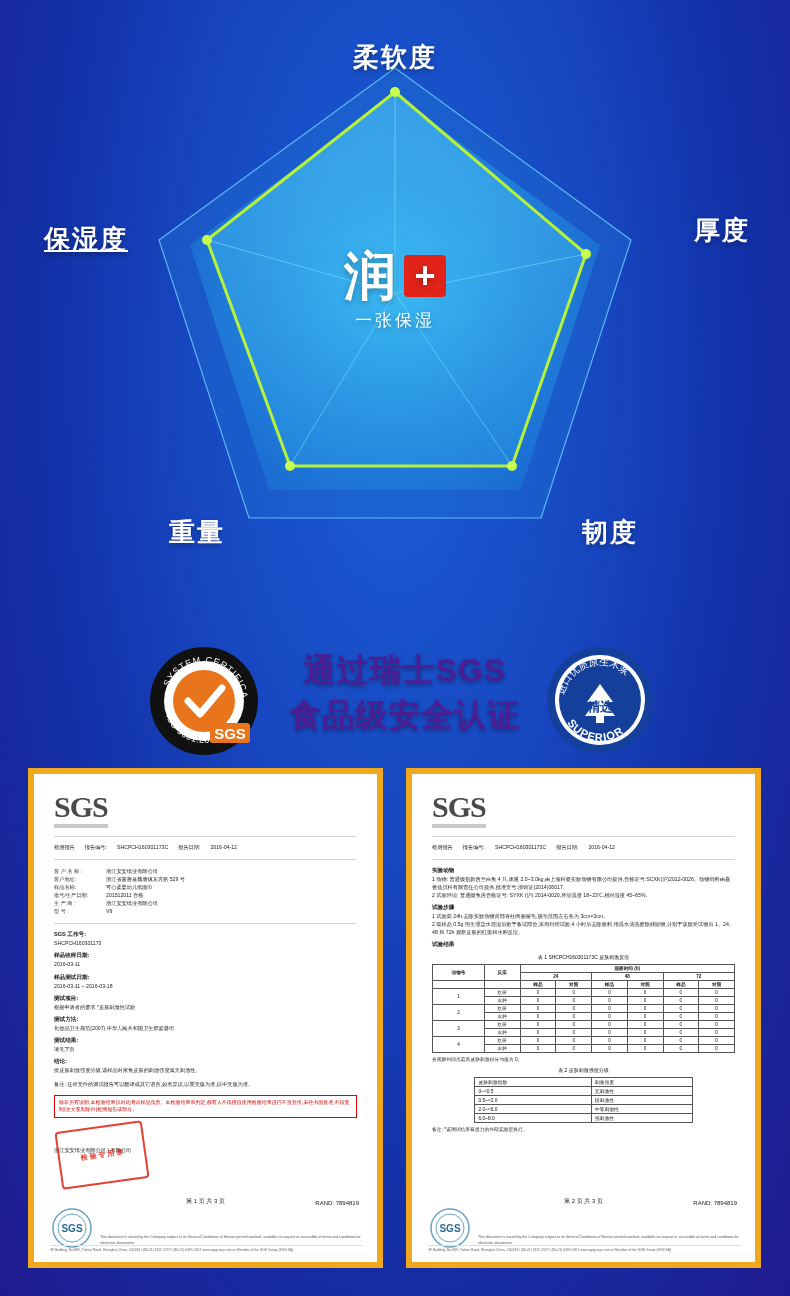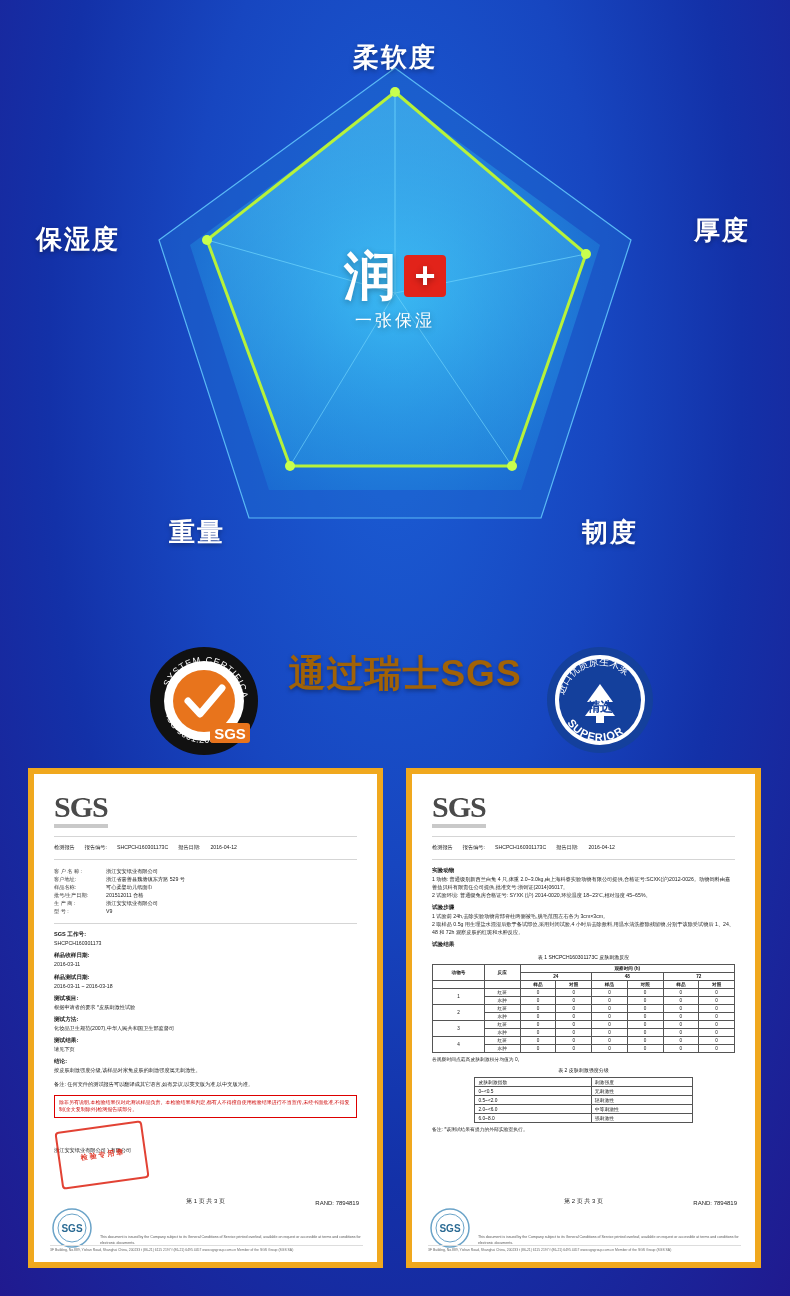--- a/index.html
+++ b/index.html
@@ -13,21 +13,21 @@
 
   
   .radar-wrap{position:relative;width:790px;height:600px;}
   .radar-svg{position:absolute;left:0;top:0;}
   .axis-label{
     position:absolute;color:#ffffff;font-size:26px;font-weight:bold;
     text-shadow:0 2px 5px rgba(0,0,0,.35);letter-spacing:2px;white-space:nowrap;
   }
   .lbl-top{left:0;right:0;top:40px;text-align:center;}
   .lbl-right{right:40px;top:213px;}
-  .lbl-left{left:36px;top:222px;}
+  .lbl-left{left:44px;top:222px;text-decoration:underline;}
   .lbl-bl{left:169px;top:515px;}
   .lbl-br{right:152px;top:515px;}
 
   .center-mark{
     position:absolute;left:0;right:0;top:250px;text-align:center;color:#fff;
     text-shadow:0 2px 6px rgba(0,0,0,.3);
   }
   .center-mark .logo-row{display:flex;align-items:center;justify-content:center;gap:8px;}
   .center-mark .logo-char{font-size:52px;font-weight:bold;line-height:1;}
   .center-mark .cross-box{
@@ -37,21 +37,21 @@
   .center-mark .cross-box span{color:#fff;font-size:36px;font-weight:bold;line-height:30px;}
   .center-mark .sub1,.center-mark .sub2{
     font-size:17px;letter-spacing:3px;margin-top:7px;font-weight:normal;
   }
 
   
   .sgs-banner{position:absolute;top:640px;left:0;width:790px;height:120px;}
   .sgs-seal-left{position:absolute;left:148px;top:5px;width:112px;height:112px;}
   .sgs-text{position:absolute;left:270px;top:8px;width:270px;text-align:center;}
   .sgs-text .line{
-    color:#a16207;font-size:37px;font-weight:bold;letter-spacing:1px;line-height:1.42;
+    color:#4c1d95;font-size:32px;font-weight:bold;letter-spacing:1px;line-height:1.42;
     text-shadow:0 2px 4px rgba(0,0,0,.35);
   }
   .sgs-seal-right{position:absolute;left:545px;top:4px;width:110px;height:112px;}
 
   
   .certs{position:absolute;top:768px;left:0;width:790px;height:510px;}
   .cert{
     position:absolute;top:0;width:355px;height:500px;
     background:#ffffff;border:6px solid #f0a81e;box-sizing:border-box;
   }
@@ -167,20 +167,21 @@
       <path id="arcBot" d="M16,58 A40,40 0 0,0 96,58" fill="none"></path>
       <text font-size="9" fill="#fff" font-family="Liberation Sans, sans-serif" letter-spacing="0.5">
         <textPath href="#arcBot" startOffset="10%">ISO 9001:2000</textPath>
       </text>
       <rect x="62" y="78" width="40" height="20" rx="3" fill="#e8741c"></rect>
       <text x="82" y="94" font-size="15" font-weight="bold" fill="#fff" text-anchor="middle" font-family="Liberation Sans, sans-serif">SGS</text>
     </svg>
 
     <div class="sgs-text">
       <div class="line">通过瑞士SGS</div>
+      <div class="line">食品级安全认证</div>
     </div>
 
     <svg class="sgs-seal-right" viewBox="0 0 110 112">
       <circle cx="55" cy="56" r="53" fill="#14409c"></circle>
       <circle cx="55" cy="56" r="45" fill="#fff"></circle>
       <circle cx="55" cy="56" r="41" fill="#14409c"></circle>
       <path id="arcTop2" d="M18,58 A37,37 0 0,1 92,58" fill="none"></path>
       <text font-size="10" fill="#fff" font-family="Liberation Sans, sans-serif">
         <textPath href="#arcTop2" startOffset="6%">进口优质原生木浆</textPath>
       </text>

